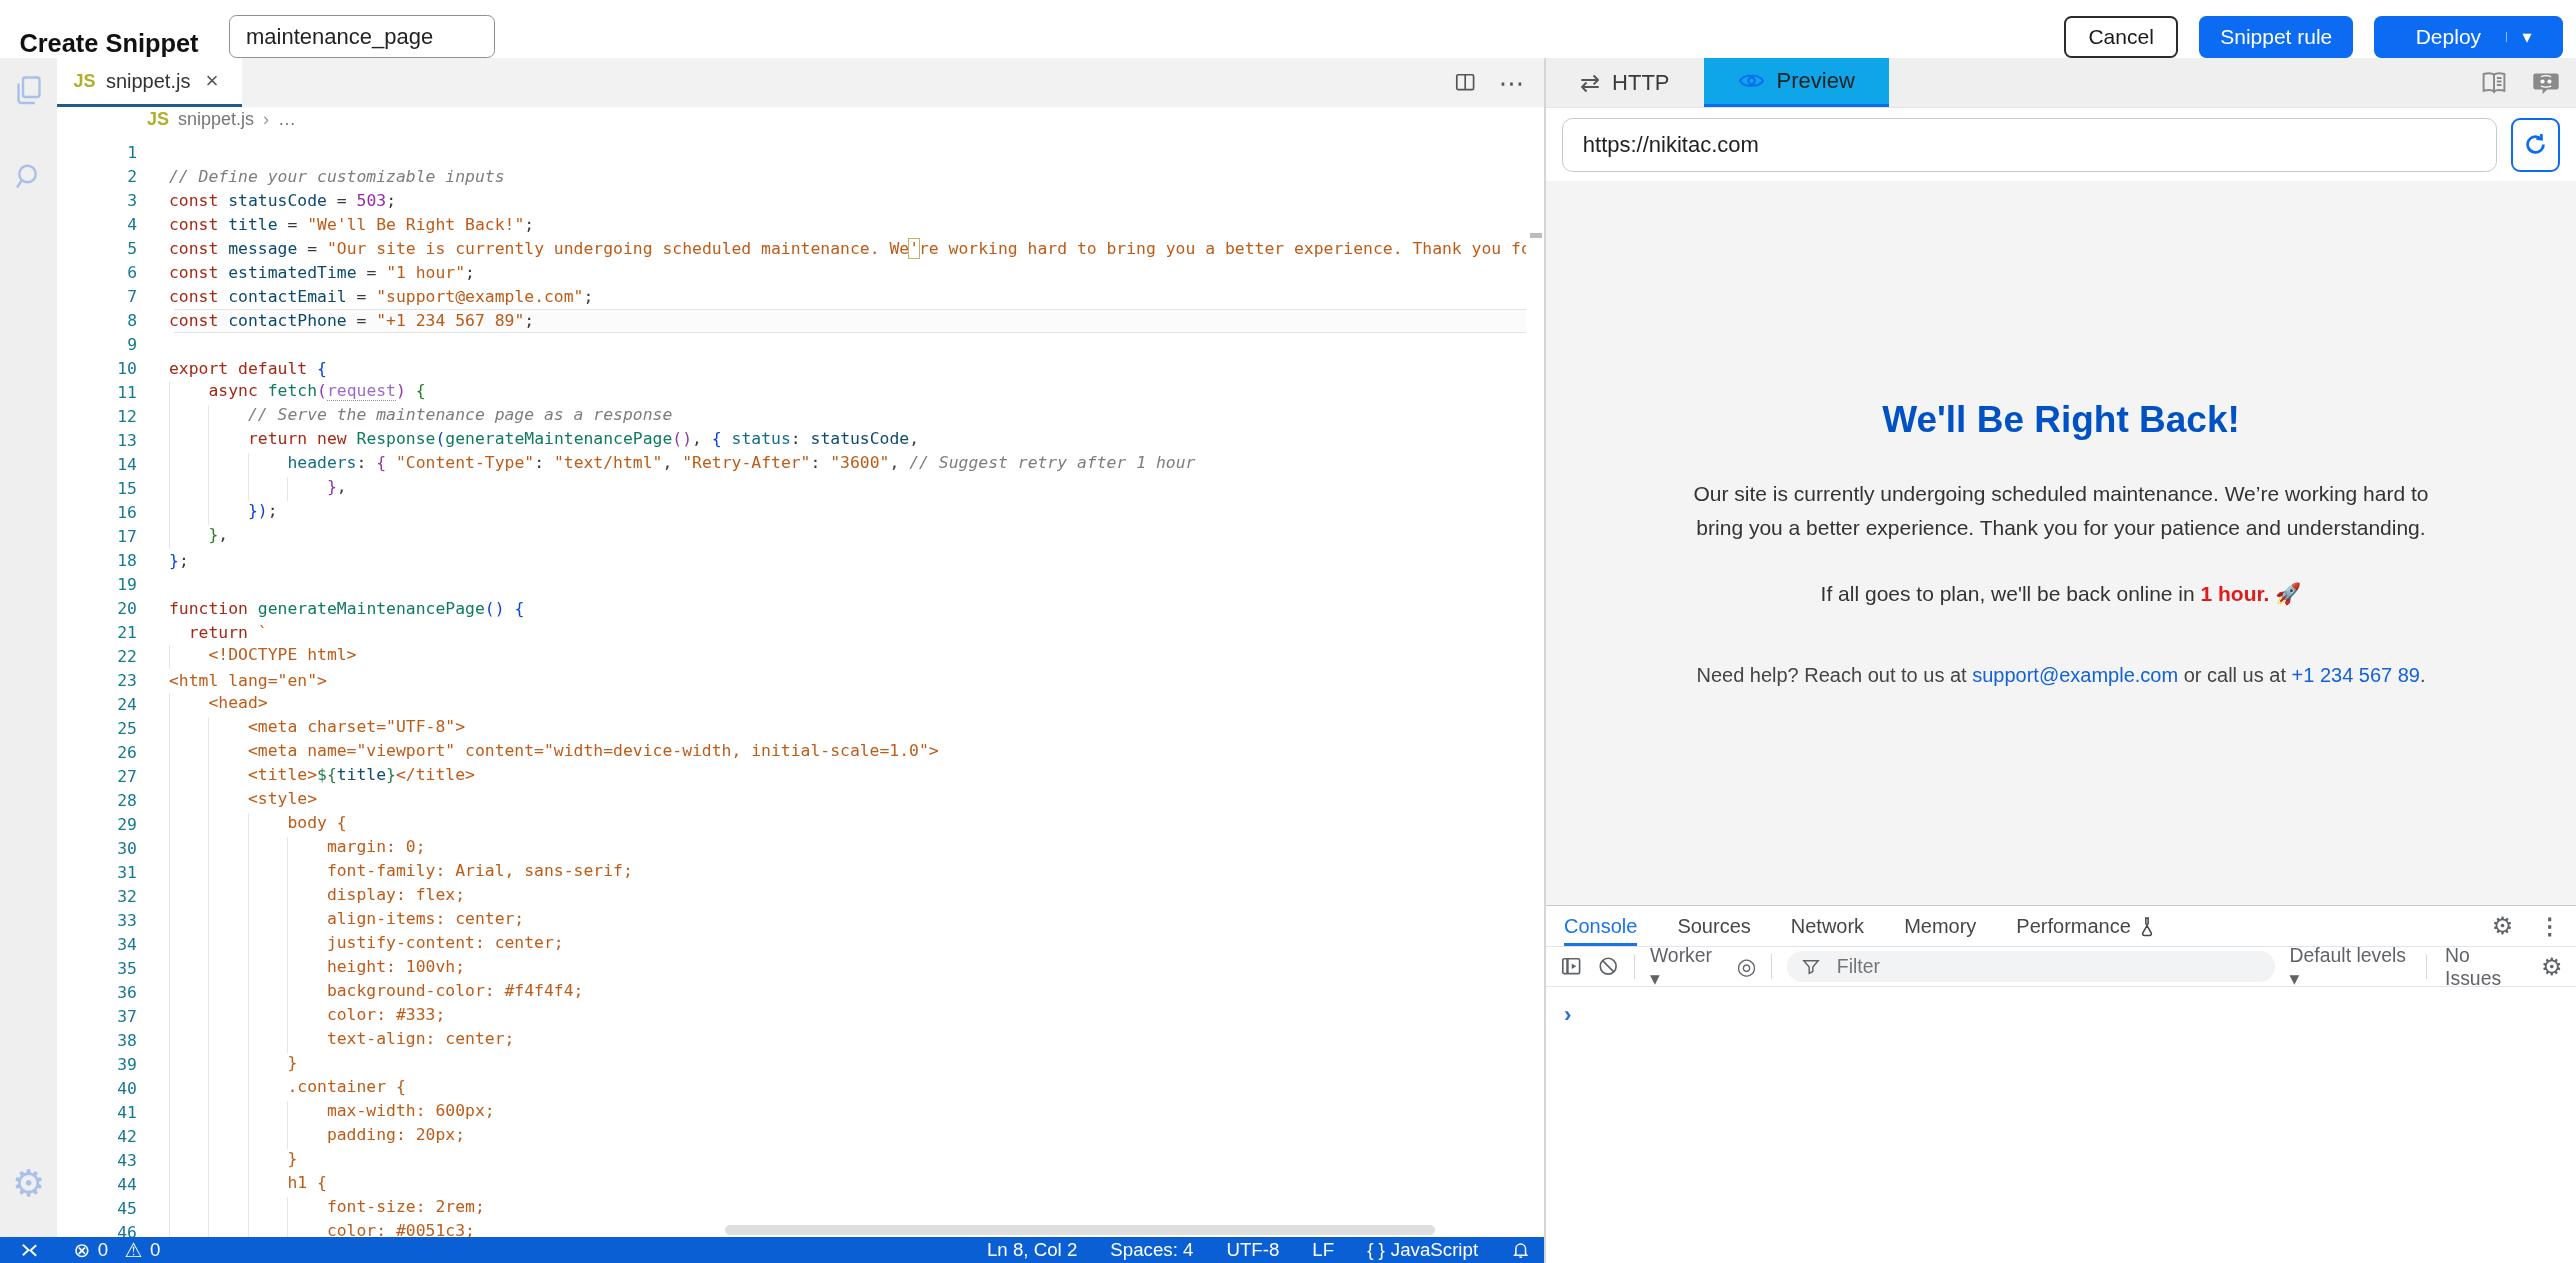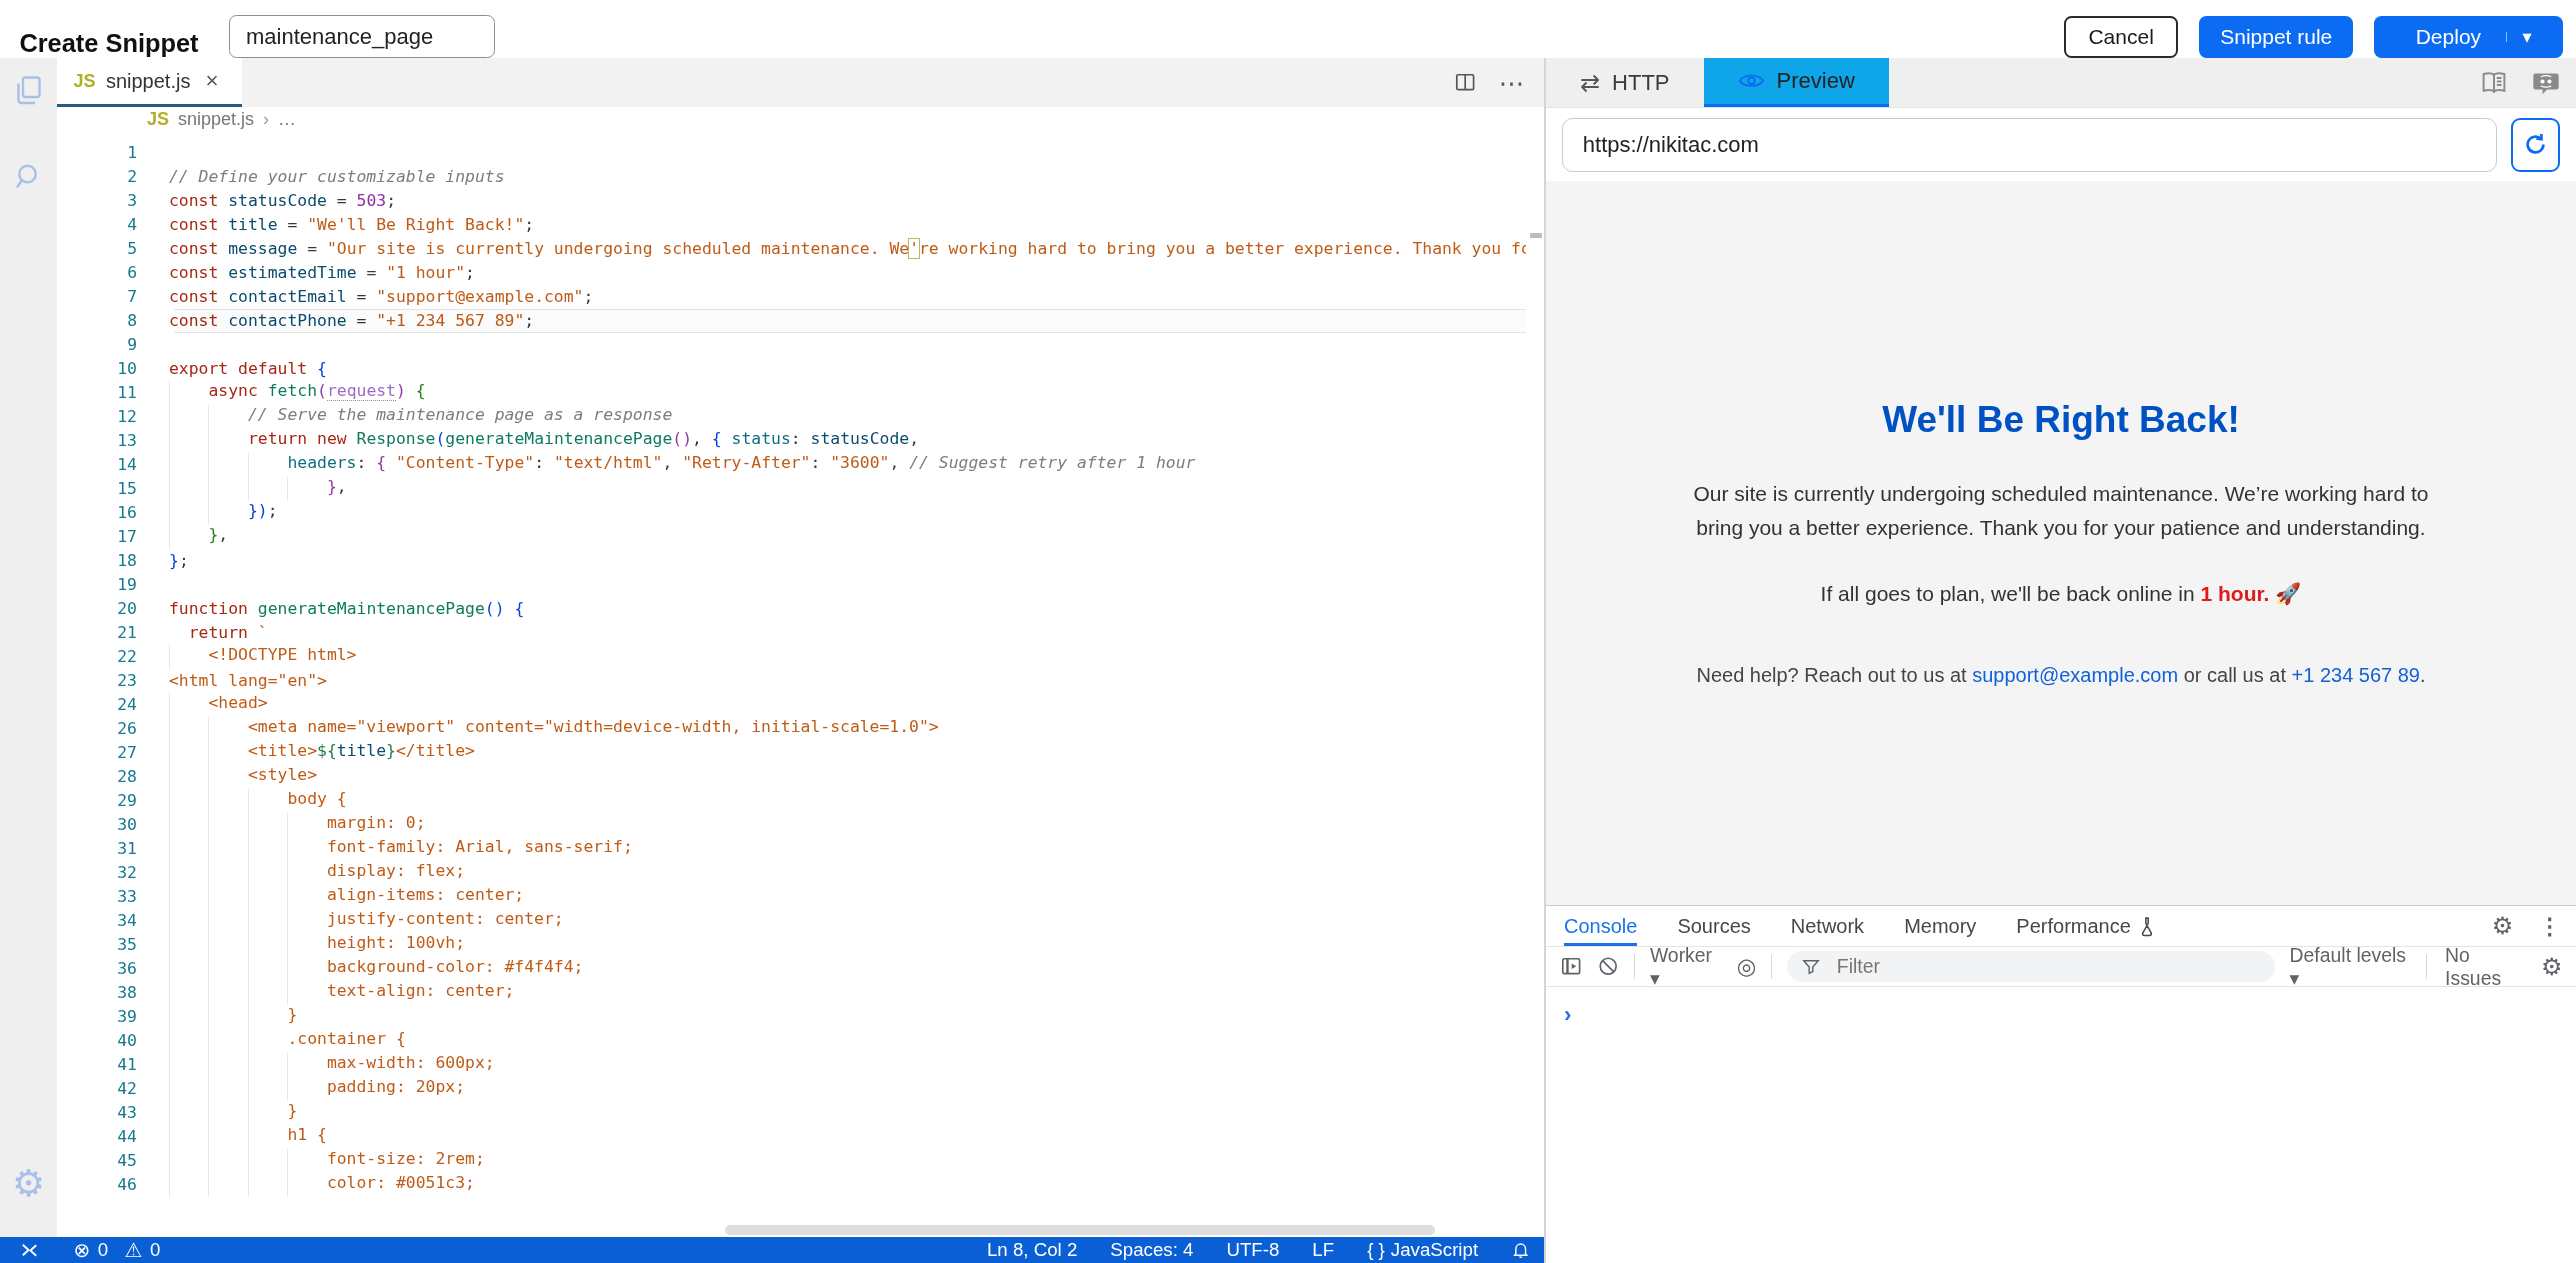--- a/index.html
+++ b/index.html
@@ -171,31 +171,33 @@
       <div class="line"><span class="num">15</span><span class="ct"><span class="ig"></span><span class="ig"></span><span class="ig"></span><span class="ig"></span><span class="tk-u">}</span><span class="tk-o">,</span></span></div>
       <div class="line"><span class="num">16</span><span class="ct"><span class="ig"></span><span class="ig"></span><span class="tk-b">}</span><span class="tk-b">)</span><span class="tk-o">;</span></span></div>
       <div class="line"><span class="num">17</span><span class="ct"><span class="ig"></span><span class="tk-g">}</span><span class="tk-o">,</span></span></div>
       <div class="line"><span class="num">18</span><span class="ct"><span class="tk-b">}</span><span class="tk-o">;</span></span></div>
       <div class="line"><span class="num">19</span><span class="ct"></span></div>
       <div class="line"><span class="num">20</span><span class="ct"><span class="tk-k">function</span><span class="tk-t"> </span><span class="tk-f">generateMaintenancePage</span><span class="tk-b">(</span><span class="tk-b">)</span><span class="tk-t"> </span><span class="tk-b">{</span></span></div>
       <div class="line"><span class="num">21</span><span class="ct">  <span class="tk-k">return</span><span class="tk-t"> </span><span class="tk-s">`</span></span></div>
       <div class="line"><span class="num">22</span><span class="ct"><span class="ig"></span><span class="tk-s">&lt;!DOCTYPE html&gt;</span></span></div>
       <div class="line"><span class="num">23</span><span class="ct"><span class="tk-s">&lt;html lang="en"&gt;</span></span></div>
       <div class="line"><span class="num">24</span><span class="ct"><span class="ig"></span><span class="tk-s">&lt;head&gt;</span></span></div>
+      <div class="line"><span class="num">25</span><span class="ct"><span class="ig"></span><span class="ig"></span><span class="tk-s">&lt;meta charset="UTF-8"&gt;</span></span></div>
       <div class="line"><span class="num">26</span><span class="ct"><span class="ig"></span><span class="ig"></span><span class="tk-s">&lt;meta name="viewport" content="width=device-width, initial-scale=1.0"&gt;</span></span></div>
       <div class="line"><span class="num">27</span><span class="ct"><span class="ig"></span><span class="ig"></span><span class="tk-s">&lt;title&gt;</span><span class="tk-e">${</span><span class="tk-v">title</span><span class="tk-e">}</span><span class="tk-s">&lt;/title&gt;</span></span></div>
       <div class="line"><span class="num">28</span><span class="ct"><span class="ig"></span><span class="ig"></span><span class="tk-s">&lt;style&gt;</span></span></div>
       <div class="line"><span class="num">29</span><span class="ct"><span class="ig"></span><span class="ig"></span><span class="ig"></span><span class="tk-s">body {</span></span></div>
       <div class="line"><span class="num">30</span><span class="ct"><span class="ig"></span><span class="ig"></span><span class="ig"></span><span class="ig"></span><span class="tk-s">margin: 0;</span></span></div>
       <div class="line"><span class="num">31</span><span class="ct"><span class="ig"></span><span class="ig"></span><span class="ig"></span><span class="ig"></span><span class="tk-s">font-family: Arial, sans-serif;</span></span></div>
       <div class="line"><span class="num">32</span><span class="ct"><span class="ig"></span><span class="ig"></span><span class="ig"></span><span class="ig"></span><span class="tk-s">display: flex;</span></span></div>
       <div class="line"><span class="num">33</span><span class="ct"><span class="ig"></span><span class="ig"></span><span class="ig"></span><span class="ig"></span><span class="tk-s">align-items: center;</span></span></div>
       <div class="line"><span class="num">34</span><span class="ct"><span class="ig"></span><span class="ig"></span><span class="ig"></span><span class="ig"></span><span class="tk-s">justify-content: center;</span></span></div>
       <div class="line"><span class="num">35</span><span class="ct"><span class="ig"></span><span class="ig"></span><span class="ig"></span><span class="ig"></span><span class="tk-s">height: 100vh;</span></span></div>
       <div class="line"><span class="num">36</span><span class="ct"><span class="ig"></span><span class="ig"></span><span class="ig"></span><span class="ig"></span><span class="tk-s">background-color: #f4f4f4;</span></span></div>
+      <div class="line"><span class="num">37</span><span class="ct"><span class="ig"></span><span class="ig"></span><span class="ig"></span><span class="ig"></span><span class="tk-s">color: #333;</span></span></div>
       <div class="line"><span class="num">38</span><span class="ct"><span class="ig"></span><span class="ig"></span><span class="ig"></span><span class="ig"></span><span class="tk-s">text-align: center;</span></span></div>
       <div class="line"><span class="num">39</span><span class="ct"><span class="ig"></span><span class="ig"></span><span class="ig"></span><span class="tk-s">}</span></span></div>
       <div class="line"><span class="num">40</span><span class="ct"><span class="ig"></span><span class="ig"></span><span class="ig"></span><span class="tk-s">.container {</span></span></div>
       <div class="line"><span class="num">41</span><span class="ct"><span class="ig"></span><span class="ig"></span><span class="ig"></span><span class="ig"></span><span class="tk-s">max-width: 600px;</span></span></div>
       <div class="line"><span class="num">42</span><span class="ct"><span class="ig"></span><span class="ig"></span><span class="ig"></span><span class="ig"></span><span class="tk-s">padding: 20px;</span></span></div>
       <div class="line"><span class="num">43</span><span class="ct"><span class="ig"></span><span class="ig"></span><span class="ig"></span><span class="tk-s">}</span></span></div>
       <div class="line"><span class="num">44</span><span class="ct"><span class="ig"></span><span class="ig"></span><span class="ig"></span><span class="tk-s">h1 {</span></span></div>
       <div class="line"><span class="num">45</span><span class="ct"><span class="ig"></span><span class="ig"></span><span class="ig"></span><span class="ig"></span><span class="tk-s">font-size: 2rem;</span></span></div>
       <div class="line"><span class="num">46</span><span class="ct"><span class="ig"></span><span class="ig"></span><span class="ig"></span><span class="ig"></span><span class="tk-s">color: #0051c3;</span></span></div>
     </div>

